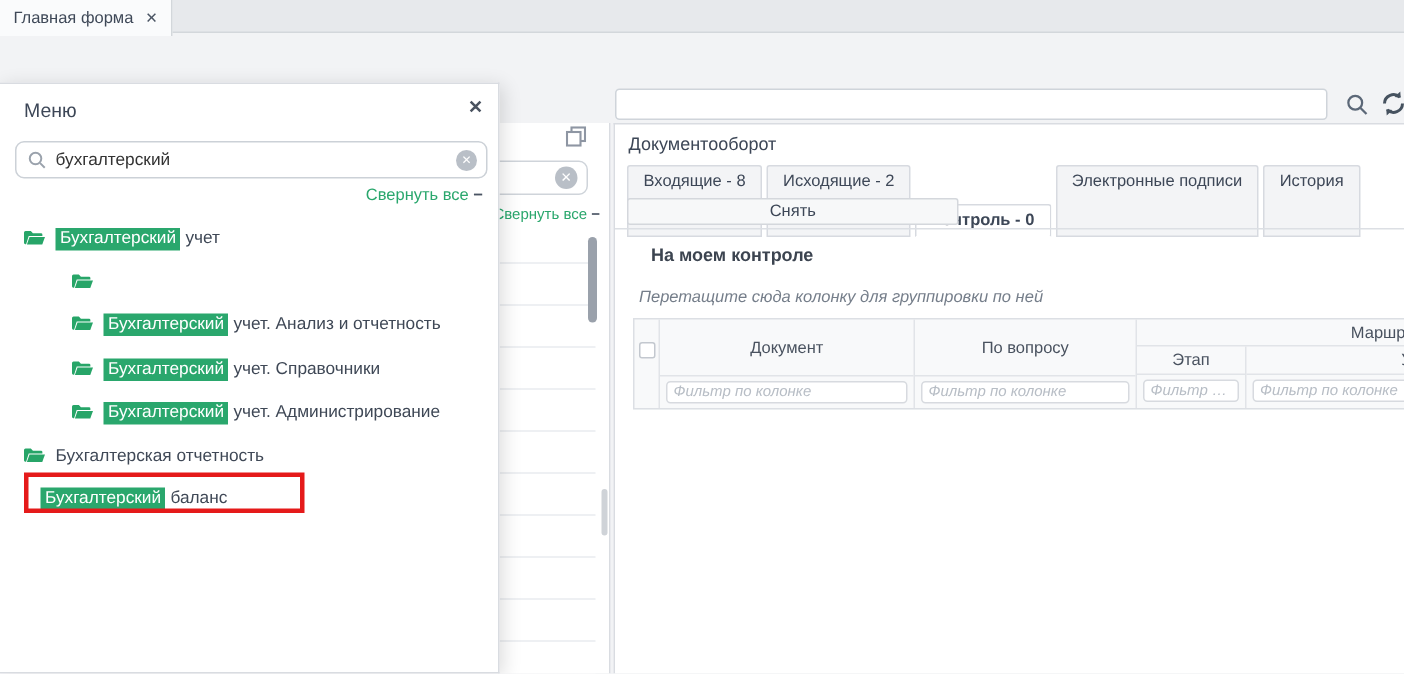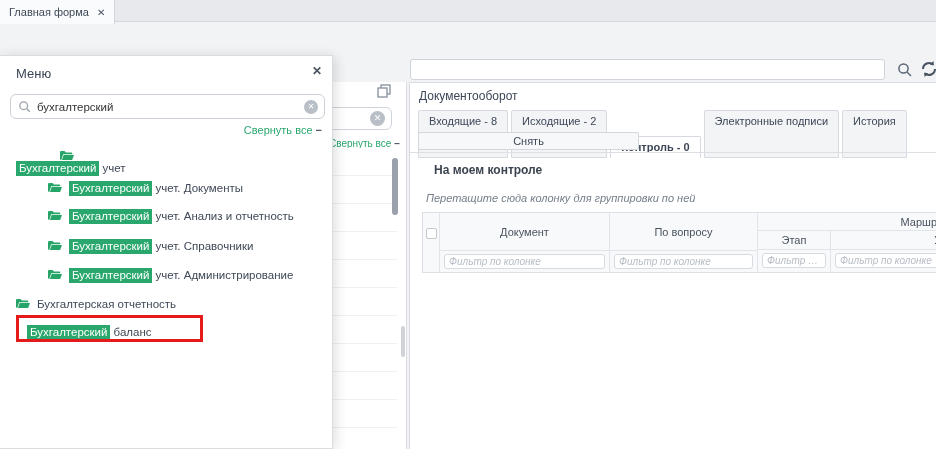--- a/index.html
+++ b/index.html
@@ -194,33 +194,32 @@
     </span>
     <input type="text" value="бухгалтерский" style="">
     <button class="ms-clear">✕</button>
   </div>
 
   <div class="menu-collapse">
     <span>Свернуть все</span>
     <span class="minus">−</span>
   </div>
 
-  <div class="mitem" style="left:16px; top:94px;flex-direction:column;">
+  <div class="mitem" style="left:16px; top:94px;">
     <svg width="14" height="12" viewBox="0 0 16 13">
         <path d="M0 2 Q0 .8 1.2.8 H5.2 L6.8 2.5 H13 Q14 2.5 14 3.5 V4.6 H3.6 L1.6 10.8 H1 Q0 10.8 0 9.8 Z" fill="#27a568"></path>
         <path d="M4.2 5.4 H16 L13.9 11 H2.2 Z" fill="#27a568"></path>
       </svg>
     <span><span class="hl">Бухгалтерский</span><span> учет</span></span>
   </div>
   <div class="mitem" style="left:48px; top:123px;">
     <svg width="14" height="12" viewBox="0 0 16 13">
         <path d="M0 2 Q0 .8 1.2.8 H5.2 L6.8 2.5 H13 Q14 2.5 14 3.5 V4.6 H3.6 L1.6 10.8 H1 Q0 10.8 0 9.8 Z" fill="#27a568"></path>
         <path d="M4.2 5.4 H16 L13.9 11 H2.2 Z" fill="#27a568"></path>
       </svg>
-    <span><span class="hl">Бухгалтерский</span><span> учет. Документы</span></span>
   </div>
   <div class="mitem" style="left:48px; top:151px;">
     <svg width="14" height="12" viewBox="0 0 16 13">
         <path d="M0 2 Q0 .8 1.2.8 H5.2 L6.8 2.5 H13 Q14 2.5 14 3.5 V4.6 H3.6 L1.6 10.8 H1 Q0 10.8 0 9.8 Z" fill="#27a568"></path>
         <path d="M4.2 5.4 H16 L13.9 11 H2.2 Z" fill="#27a568"></path>
       </svg>
     <span><span class="hl">Бухгалтерский</span><span> учет. Анализ и отчетность</span></span>
   </div>
   <div class="mitem" style="left:48px; top:181px;">
     <svg width="14" height="12" viewBox="0 0 16 13">

